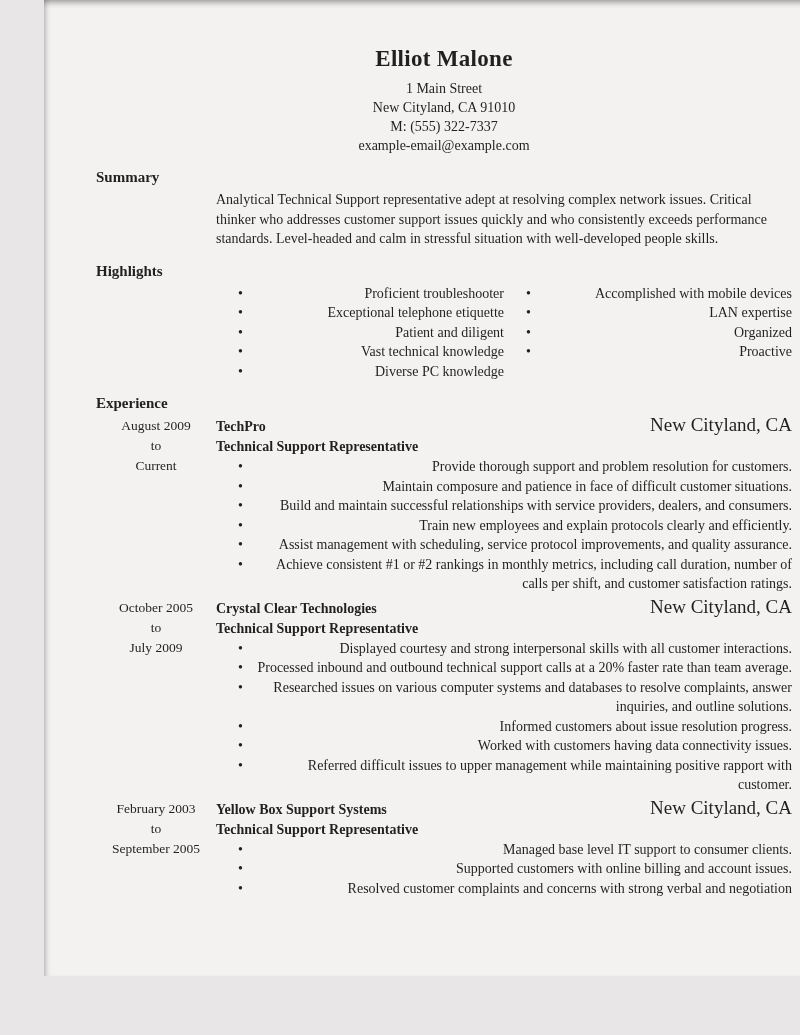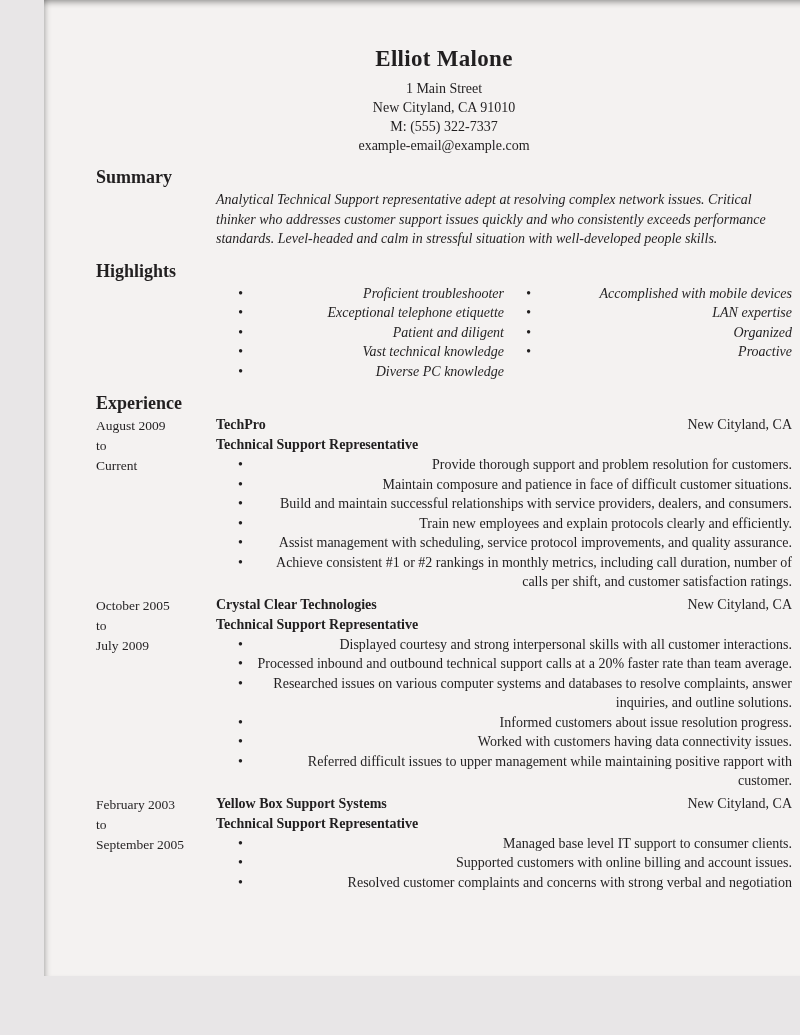--- a/index.html
+++ b/index.html
@@ -27,25 +27,25 @@
     font-size: 23px;
     font-weight: 700;
     letter-spacing: 0.3px;
     margin-bottom: 7px;
   }
   .addr-line { font-size: 14px; line-height: 19px; }
 
   
   .section { margin-top: 12px; }
   .sec-heading {
-    font-size: 18px;
+    font-size: 15px;
     font-weight: 700;
     line-height: 20px;
   }
-  .sec-content { margin-left: 120px; margin-top: 3px; font-style: italic; }
+  .sec-content { margin-left: 120px; margin-top: 3px; }
 
   .summary-text {
     font-size: 14px;
     line-height: 19.5px;
   }
 
   
   ul.bullets {
     list-style: none;
     margin: 0;
@@ -71,34 +71,35 @@
   .hl-col1 { width: 288px; flex: 0 0 288px; }
   .hl-col2 { flex: 1; }
 
   
   .jobs { margin-top: 2px; }
   .job { display: flex; }
   .job + .job { margin-top: 3px; }
   .date-col {
     width: 120px;
     flex: 0 0 120px;
+    text-align: center;
     font-size: 13.5px;
     line-height: 20px;
     padding-top: 1px;
     font-family: Liberation Serif, serif;
   }
   .job-body { flex: 1; min-width: 0; }
   .job-head {
     display: flex;
     justify-content: space-between;
     align-items: baseline;
     line-height: 20px;
   }
   .company { font-size: 14px; font-weight: 700; }
-  .location { font-size: 14px; }
+  .location { font-size: 19px; }
   .job-title {
     font-size: 14px;
     font-weight: 700;
     line-height: 20px;
   }
 </style>
 </head>
 <body>
 
 <div class="page">

